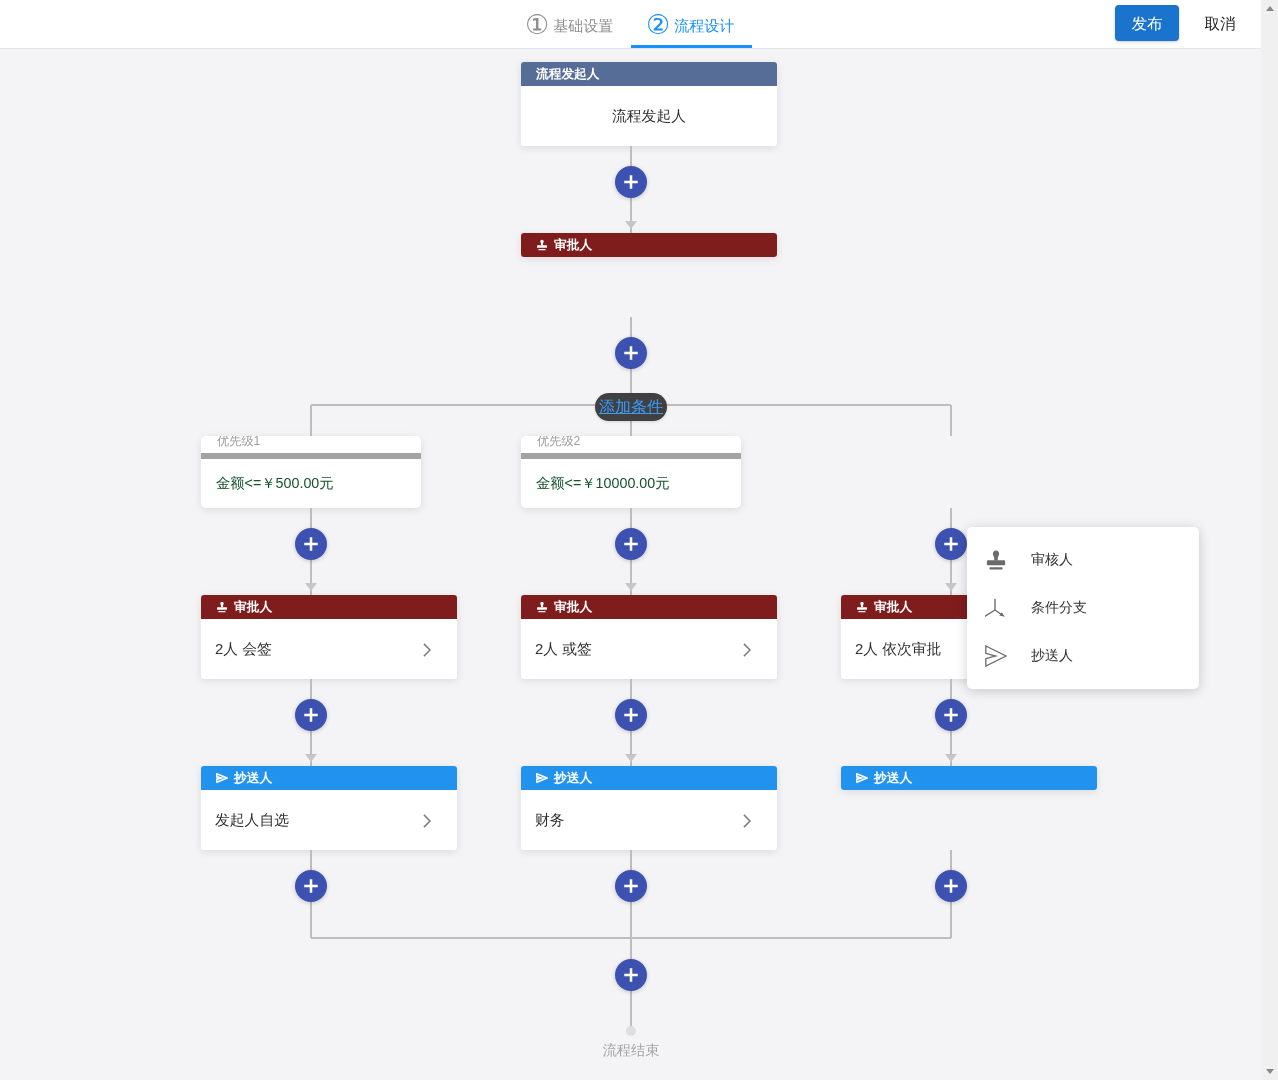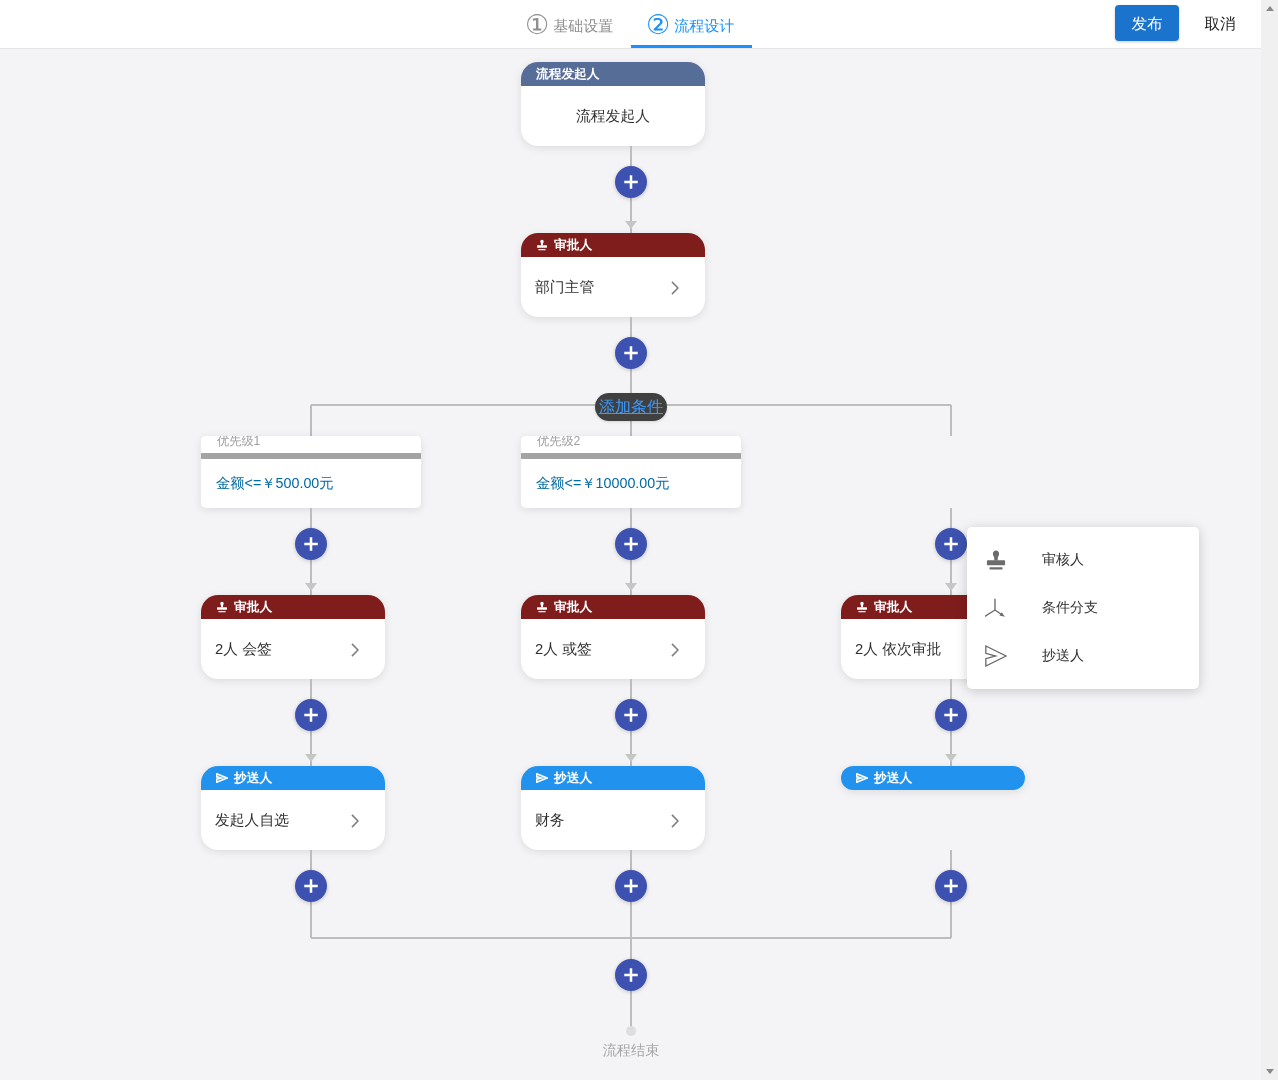--- a/index.html
+++ b/index.html
@@ -50,40 +50,40 @@
   .canvas { position:absolute; left:0; top:49px; width:1261px; height:1031px; }
 
   
   .vline { position:absolute; width:2px; background:#bdbdbd; }
   .hline { position:absolute; height:2px; background:#bdbdbd; }
   .arrowdown { position:absolute; width:0;height:0;
     border-left:6.5px solid transparent;border-right:6.5px solid transparent;
     border-top:8px solid #c6c6c6; }
 
   
-  .node { position:absolute; width:184px; background:#fff; border-radius:17px;
+  .node { position:absolute; width:256px; background:#fff; border-radius:3px;
     box-shadow:0 2px 8px 0 rgba(0,0,0,.10); overflow:hidden; cursor:pointer; }
   .node-head { height:24px; display:flex; align-items:center; gap:6px;
     padding:0 15px; font-size:12.7px; font-weight:bold; color:#fff; }
   .nh-icon { display:flex; align-items:center; }
   .node-head.start { background:#566d98; }
   .node-head.approve { background:#7f1d1d; }
   .node-head.cc { background:#2193ef; }
   .node-body { display:flex; align-items:center; justify-content:space-between;
     padding:1px 19px 0 14px; height:60px; font-size:14.8px; color:#303030; }
   .node-body.center { justify-content:center; padding:1px 14px 0 14px; }
   .chev { flex:0 0 auto; color:#9a9a9a; }
 
   
   .cond { position:absolute; width:220px; background:#fff; border-radius:5px;
     box-shadow:0 2px 8px 0 rgba(0,0,0,.10); overflow:hidden; cursor:pointer; }
   .cond-head { height:23px; display:flex; align-items:flex-end; padding:0 0 3px 16px;
     font-size:12.2px; color:#9d9d9d; border-bottom:6px solid #a3a3a3; background:#fff; }
   .cond-body { display:flex; align-items:center; padding:0 14px 1px 15px; height:49px;
-    font-size:14.3px; color:#0369a1; }
+    font-size:14.3px; color:#14532d; }
 
   
   .plus { position:absolute; width:32px;height:32px;border-radius:50%;
     background:#3d52b0; display:flex;align-items:center;justify-content:center;
     cursor:pointer; box-shadow:0 1px 4px rgba(0,0,0,.2); }
   .plus svg { display:block; }
 
   
   .addcond { position:absolute; height:28px; border-radius:14px;
     background:#404040; color:#3c9bff; font-size:16px;
@@ -92,21 +92,21 @@
 
   
   .enddot { position:absolute; width:10px;height:10px;border-radius:50%;
     background:#dedede; }
   .endtext { position:absolute; font-size:14.2px; color:#a5a5a5; text-align:center; }
 
   
   .dropdown { position:absolute; background:#fff; border-radius:5px;
     box-shadow:0 2px 12px 0 rgba(0,0,0,.19); padding:9px 0; z-index:50; }
   .dd-item { display:flex; align-items:center; height:48px; padding:0 18px;
-    gap:35px; cursor:pointer; }
+    gap:24px; cursor:pointer; }
   .dd-item span.lbl { font-size:14px; color:#303030; }
   .dd-icon { width:22px; height:22px; display:flex; align-items:center; justify-content:center; }
 </style>
 </head>
 <body>
 
 <div class="topbar">
   <div class="tabs">
     <div class="tab" id="tab1">
       <span class="num">①</span>
@@ -141,26 +141,20 @@
     <div class="node" style="left:521px;top:184px">
       <div class="node-head approve">
         <span class="nh-icon">
           <svg width="12" height="12" viewBox="0 0 24 24" fill="#ffffff">
             <path d="M12 1.5c-1.95 0-3.4 1.6-3.4 3.65 0 1.3.48 2.1.92 2.9.4.74.58 1.38.58 2.25v2.15h3.8v-2.15c0-.87.18-1.51.58-2.25.44-.8.92-1.6.92-2.9 0-2.05-1.45-3.65-3.4-3.65z"></path>
             <rect x="2.1" y="12.4" width="19.8" height="5.3" rx="0.9"></rect>
             <rect x="4.9" y="19.9" width="14.2" height="2.5" rx="0.6"></rect>
           </svg>
         </span>
         <span>审批人</span>
-      </div>
-      <div class="node-body">
-        <span>部门主管</span>
-        <svg class="chev" width="22" height="22" viewBox="0 0 24 24" fill="none" stroke="#808080" stroke-width="1.7" stroke-linecap="butt" stroke-linejoin="miter">
-          <polyline points="8.7 5.3 15.2 12 8.7 18.7"></polyline>
-        </svg>
       </div>
     </div>
     <div class="vline" style="left:630px;top:268px;height:88px"></div>
     <div class="plus" style="left:615px;top:288px">
       <svg width="16" height="16" viewBox="0 0 24 24">
         <rect x="10.1" y="1.9" width="3.8" height="20.2" fill="#fff"></rect>
         <rect x="1.9" y="10.1" width="20.2" height="3.8" fill="#fff"></rect>
       </svg>
     </div>
     <div class="hline" style="left:311px;top:355px;width:640px"></div>

